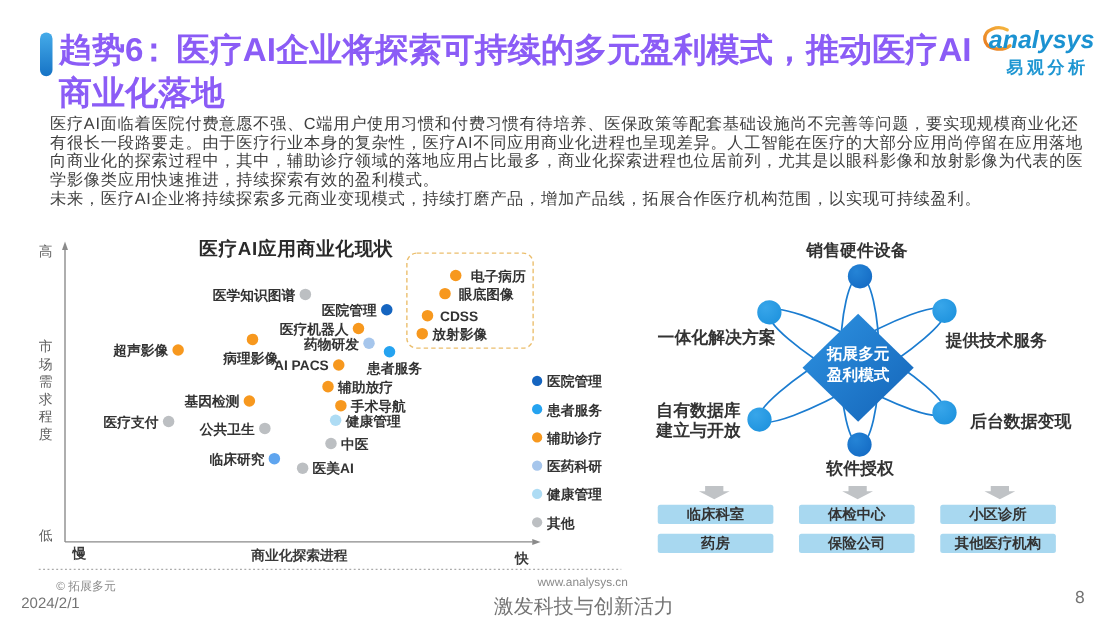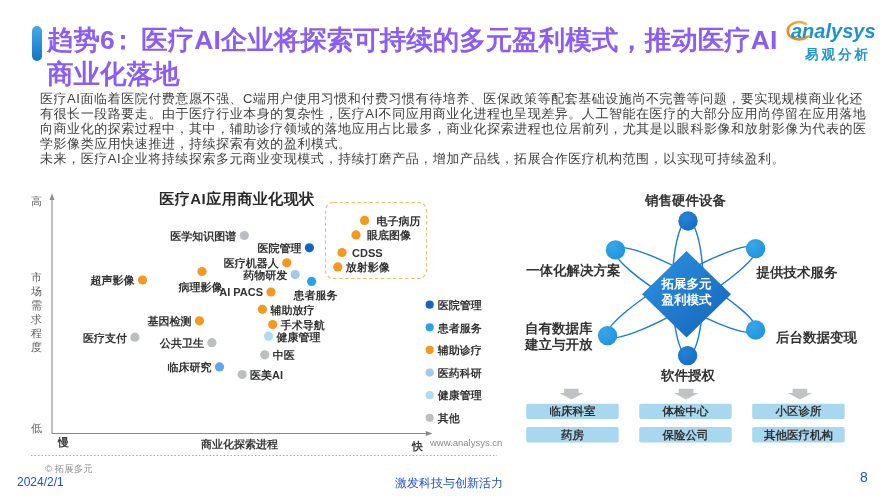--- a/index.html
+++ b/index.html
@@ -12,21 +12,21 @@
 .nlab{font-size:13.5px;fill:#333;font-weight:bold}
 .dmt{font-size:12.5px;fill:#fff;font-weight:bold}
 .boxt{font-size:11.5px;fill:#333;font-weight:bold}
 .logoa{font-size:20px;font-style:italic;font-weight:bold;fill:#1B92D1;font-family:"Liberation Sans",sans-serif}
 .logoc{font-size:13.5px;fill:#1E96D2;letter-spacing:3px;font-weight:bold}
 .bar{position:absolute;left:32px;top:26px;width:9.5px;height:35px;border-radius:5px;
 background:linear-gradient(180deg,#45ABE9,#1673C5)}
 h1{position:absolute;left:47px;top:23px;width:760px;font-size:26.5px;line-height:34px;color:#8b5cf6;font-weight:bold;letter-spacing:0px}
 .body{position:absolute;left:40px;top:91px;width:862px;white-space:nowrap;letter-spacing:0.55px;font-size:13px;line-height:15px;color:#404040}
 .f1{position:absolute;font-size:9.5px;color:#8A8A8A}
-.f2{position:absolute;font-size:11px;color:#1d4ed8}
+.f2{position:absolute;font-size:11px;color:#737373}
 </style></head>
 <body>
 <div class="bar"></div>
 <h1>趋势6<span style="margin-left:-5px;margin-right:5px">：</span>医疗AI企业将探索可持续的多元盈利模式，推动医疗AI<br>商业化落地</h1>
 <div class="body">医疗AI面临着医院付费意愿不强、C端用户使用习惯和付费习惯有待培养、医保政策等配套基础设施尚不完善等问题，要实现规模商业化还<br>有很长一段路要走。由于医疗行业本身的复杂性，医疗AI不同应用商业化进程也呈现差异。人工智能在医疗的大部分应用尚停留在应用落地<br>向商业化的探索过程中，其中，辅助诊疗领域的落地应用占比最多，商业化探索进程也位居前列，尤其是以眼科影像和放射影像为代表的医<br>学影像类应用快速推进，持续探索有效的盈利模式。<br>未来，医疗AI企业将持续探索多元商业变现模式，持续打磨产品，增加产品线，拓展合作医疗机构范围，以实现可持续盈利。</div>
 <svg id="gfx" width="889" height="500" viewBox="0 0 889 500">
     <defs>
 <linearGradient id="sw" x1="0" y1="1" x2="1" y2="0">
         <stop offset="0" stop-color="#E87920"></stop>
         <stop offset="1" stop-color="#F6B93F"></stop>
@@ -152,15 +152,15 @@
     <rect x="752.2" y="403.7" width="92.5" height="15.4" rx="2" fill="#A8D8F0"></rect>
     <text x="798.4000000000001" y="415.2" class="boxt" text-anchor="middle">小区诊所</text>
     <rect x="752.2" y="427" width="92.5" height="15.4" rx="2" fill="#A8D8F0"></rect>
     <text x="798.4000000000001" y="438.6" class="boxt" text-anchor="middle">其他医疗机构</text>
     <line x1="31" y1="455.5" x2="497" y2="455.5" stroke="#AAAAAA" stroke-width="1" stroke-dasharray="1.5 2"></line>
     <path d="M 808 36.5 C 801.5 41.5, 788.5 39.7, 787.8 31.5 C 787.2 23.5, 798.5 19.7, 805.8 23.9" fill="none" stroke="url(#sw)" stroke-width="2.6" stroke-linecap="round"></path>
     <text x="791" y="38" class="logoa">analysys</text>
     <text x="805" y="58.8" class="logoc">易观分析</text>
   </svg>
 <div class="f1" style="left:45px;top:463px">© 拓展多元</div>
-<div class="f1" style="left:430px;top:437px">www.analysys.cn</div>
+<div class="f1" style="left:430px;top:461px">www.analysys.cn</div>
 <div class="f2" style="left:17px;top:475px;font-size:12px">2024/2/1</div>
-<div class="f2" style="left:395px;top:475px;font-size:12px">激发科技与创新活力</div>
+<div class="f2" style="left:395px;top:475px;font-size:16px">激发科技与创新活力</div>
 <div class="f2" style="left:860px;top:469px;font-size:14px">8</div>
 </body></html>

